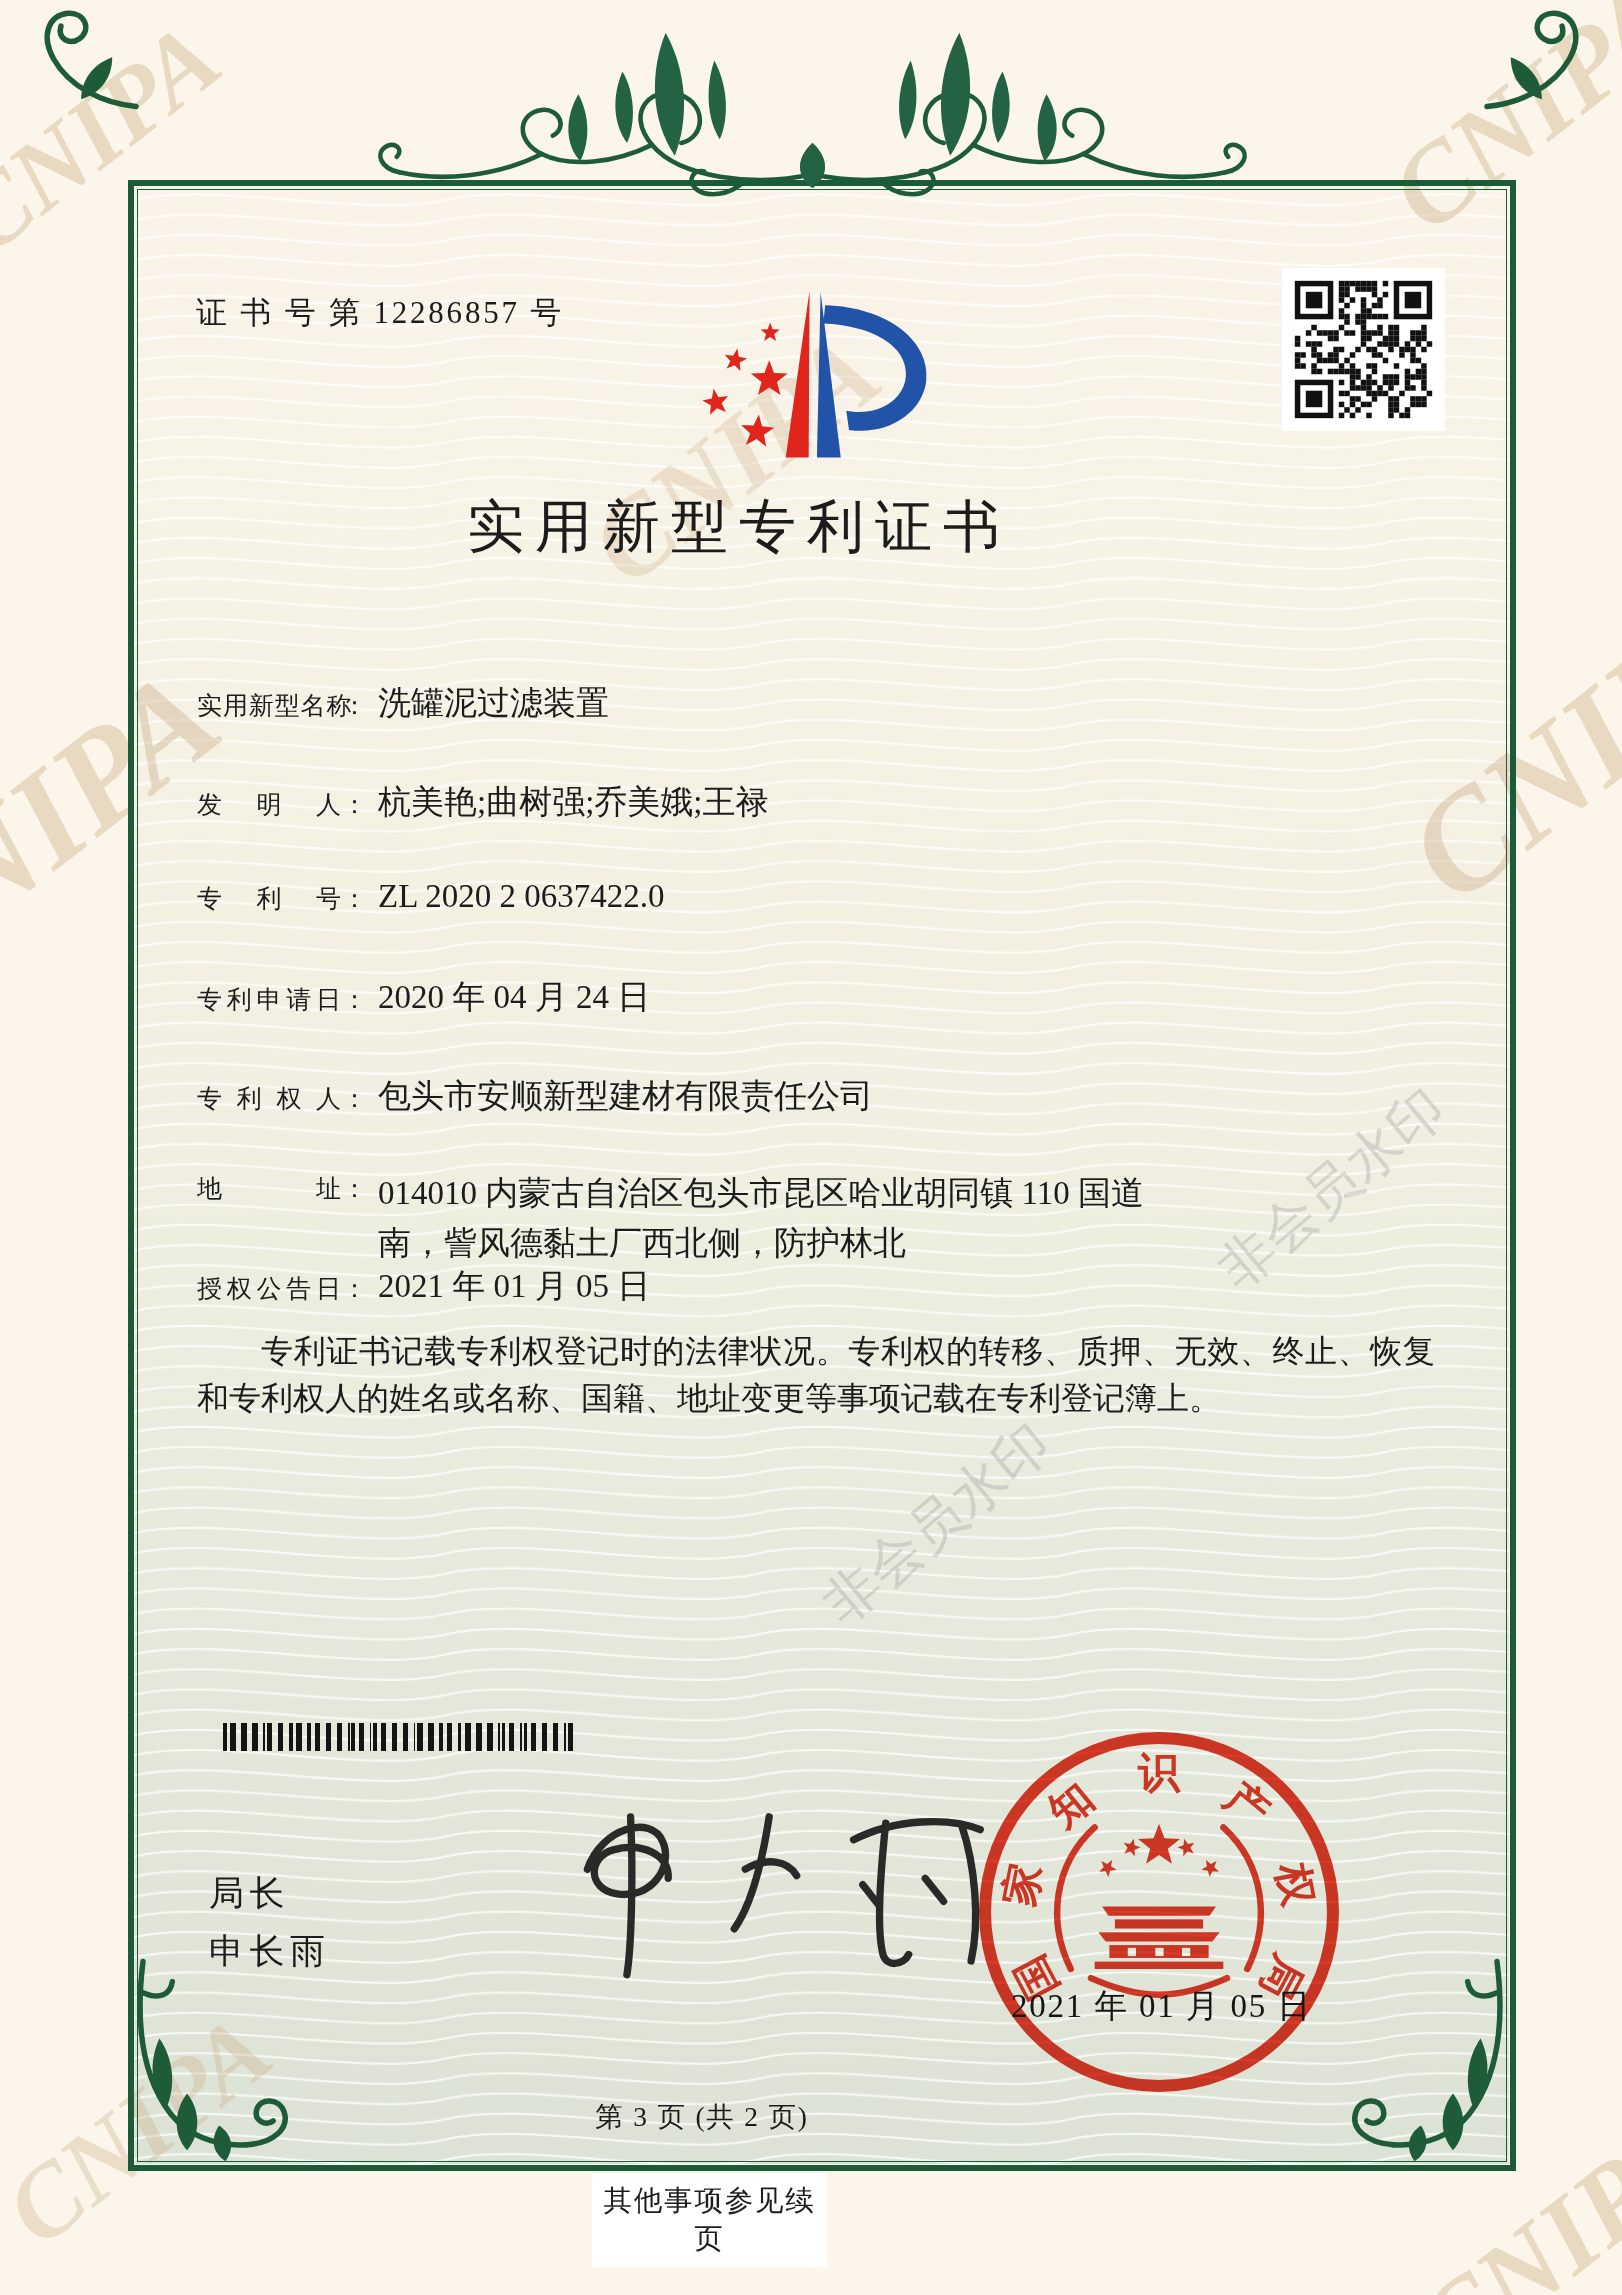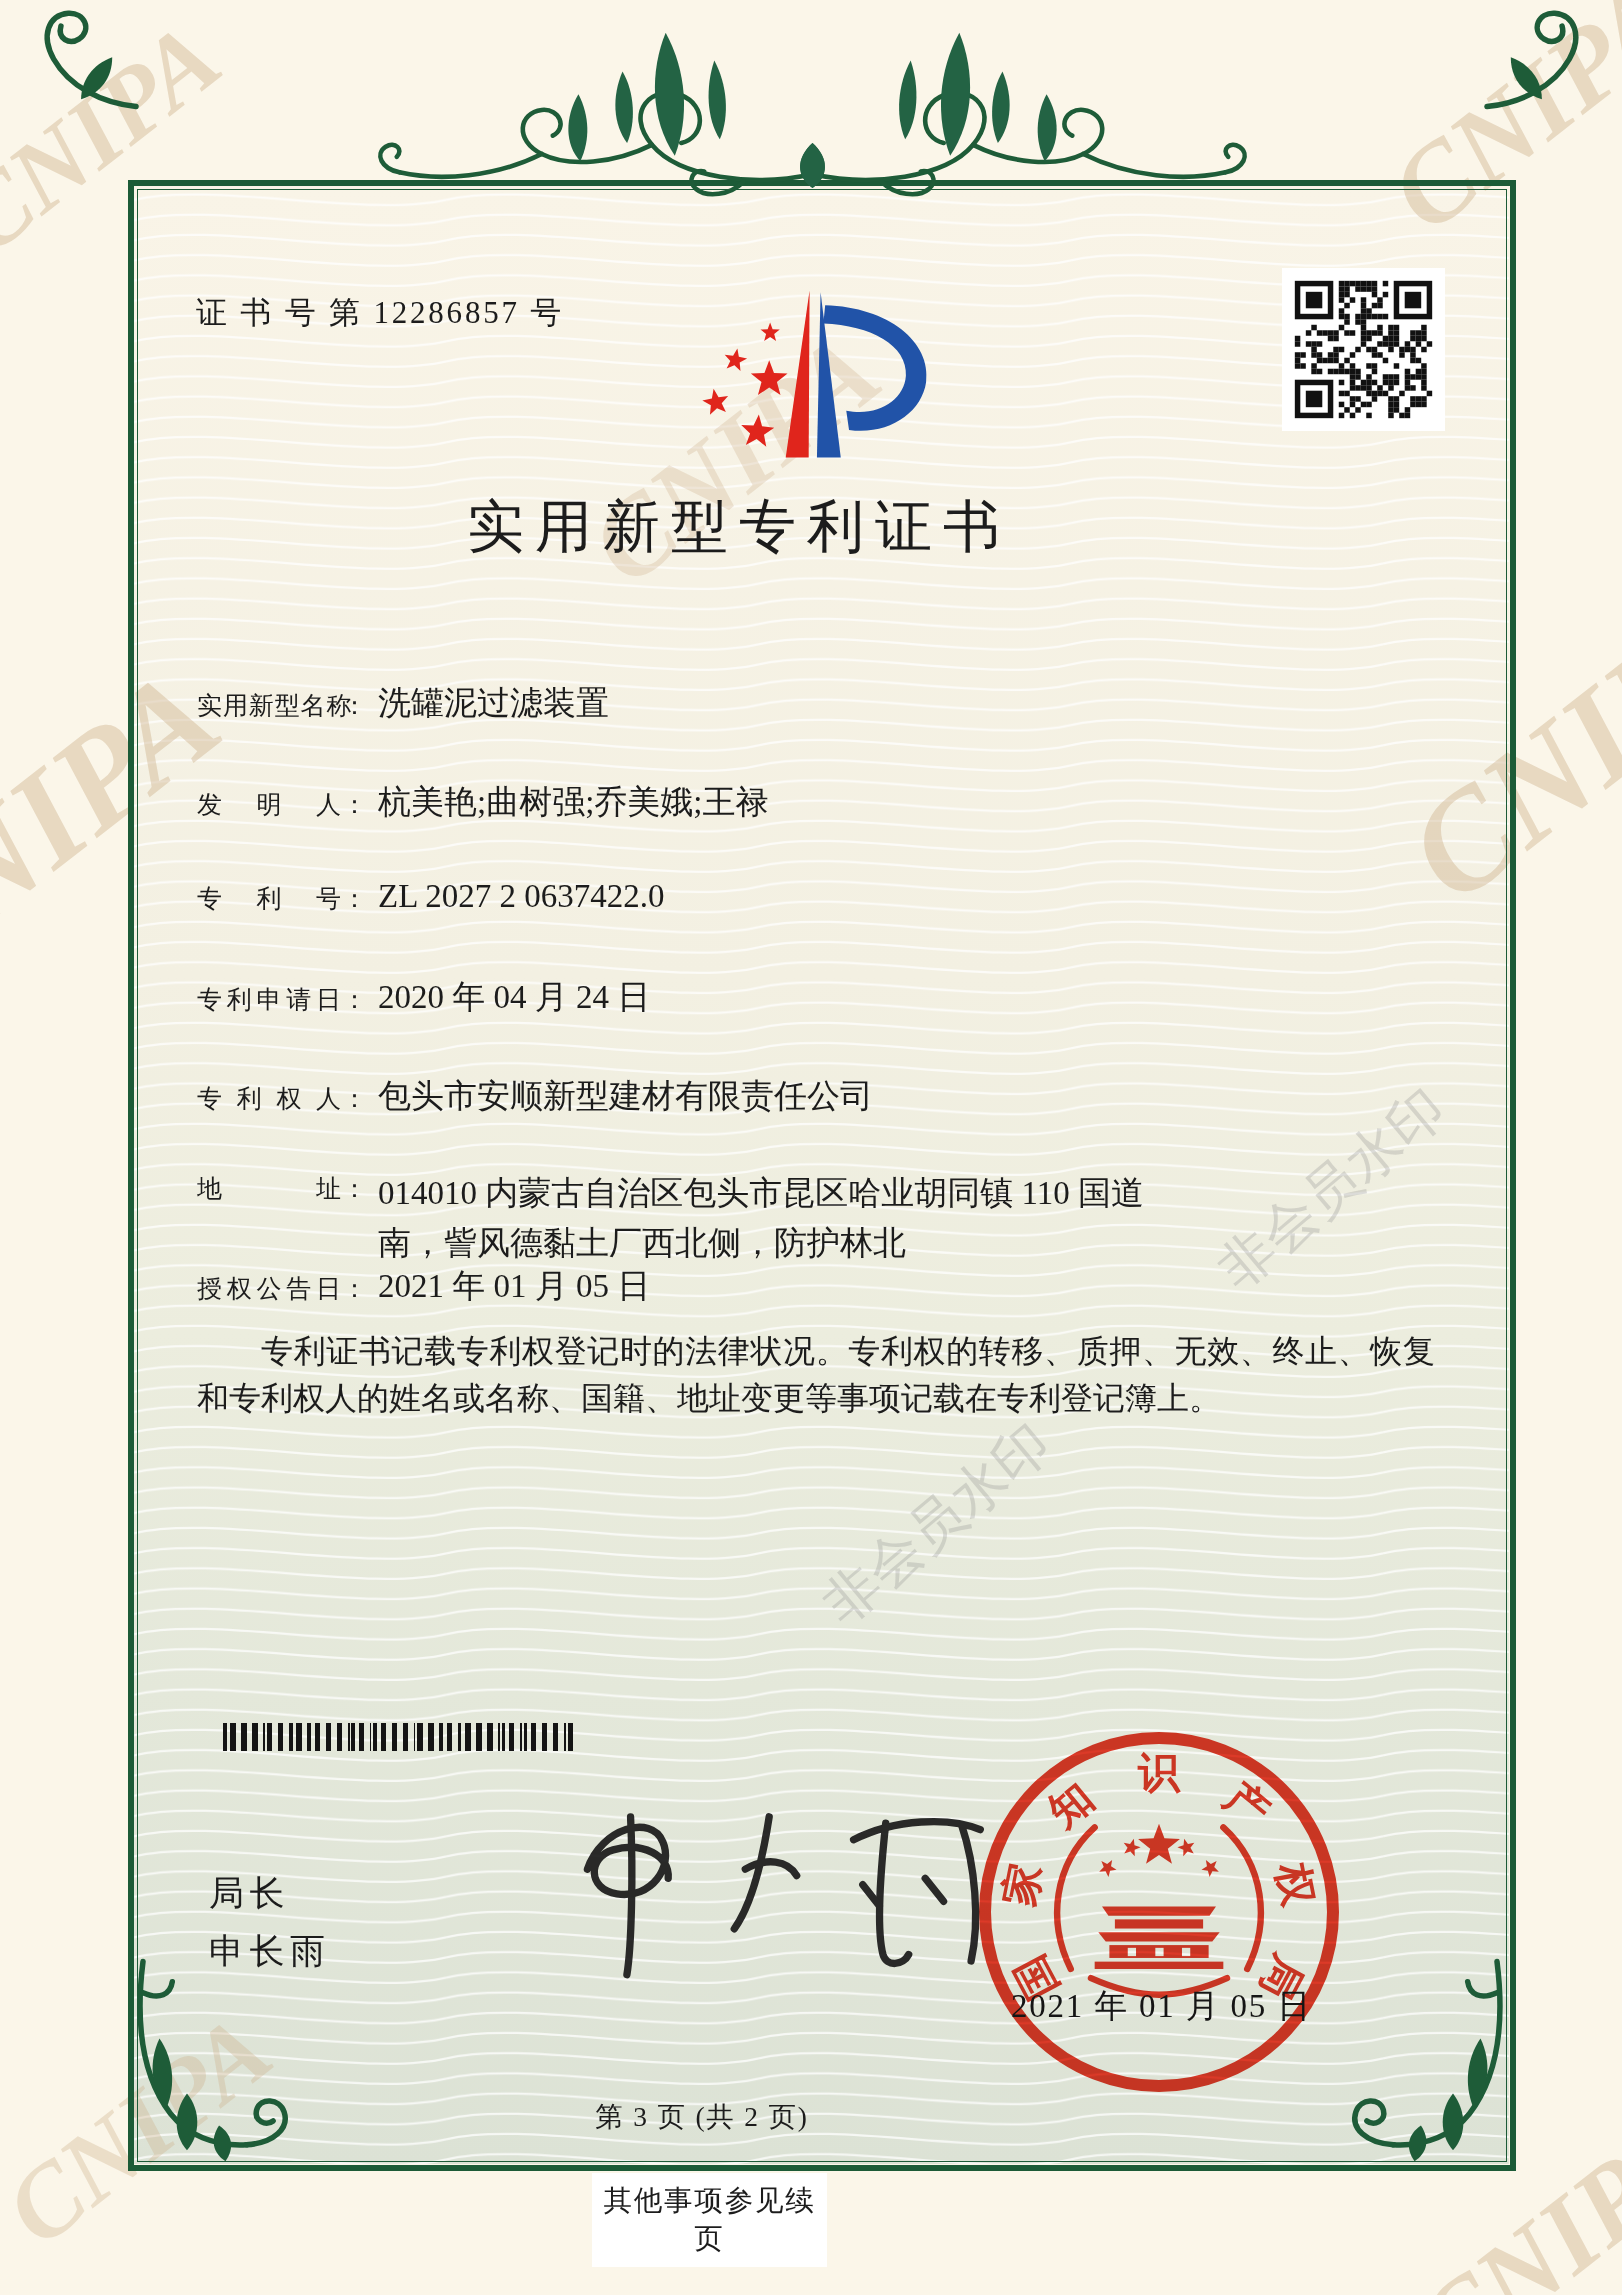--- a/index.html
+++ b/index.html
@@ -383,21 +383,21 @@
 
 <div class="title">实用新型专利证书</div>
 
 <div class="row" style="top:681px">
   <span class="flabel">实用新型名称</span><span class="colon">：</span><span class="fvalue">洗罐泥过滤装置</span>
 </div>
 <div class="row" style="top:780px">
   <span class="flabel">发 明 人</span><span class="colon">：</span><span class="fvalue">杭美艳;曲树强;乔美娥;王禄</span>
 </div>
 <div class="row" style="top:878px">
-  <span class="flabel">专 利 号</span><span class="colon">：</span><span class="fvalue">ZL 2027 2 0637422.0</span>
+  <span class="flabel">专 利 号</span><span class="colon">：</span><span class="fvalue">ZL 2020 2 0637422.0</span>
 </div>
 <div class="row" style="top:975px">
   <span class="flabel">专利申请日</span><span class="colon">：</span><span class="fvalue">2020 年 04 月 24 日</span>
 </div>
 <div class="row" style="top:1074px">
   <span class="flabel">专 利 权 人</span><span class="colon">：</span><span class="fvalue">包头市安顺新型建材有限责任公司</span>
 </div>
 <div class="row addr" style="top:1168px">
   <span class="flabel">地 址</span><span class="colon">：</span><span class="fvalue">014010 内蒙古自治区包头市昆区哈业胡同镇 110 国道南，訾风德黏土厂西北侧，防护林北</span>
 </div>

